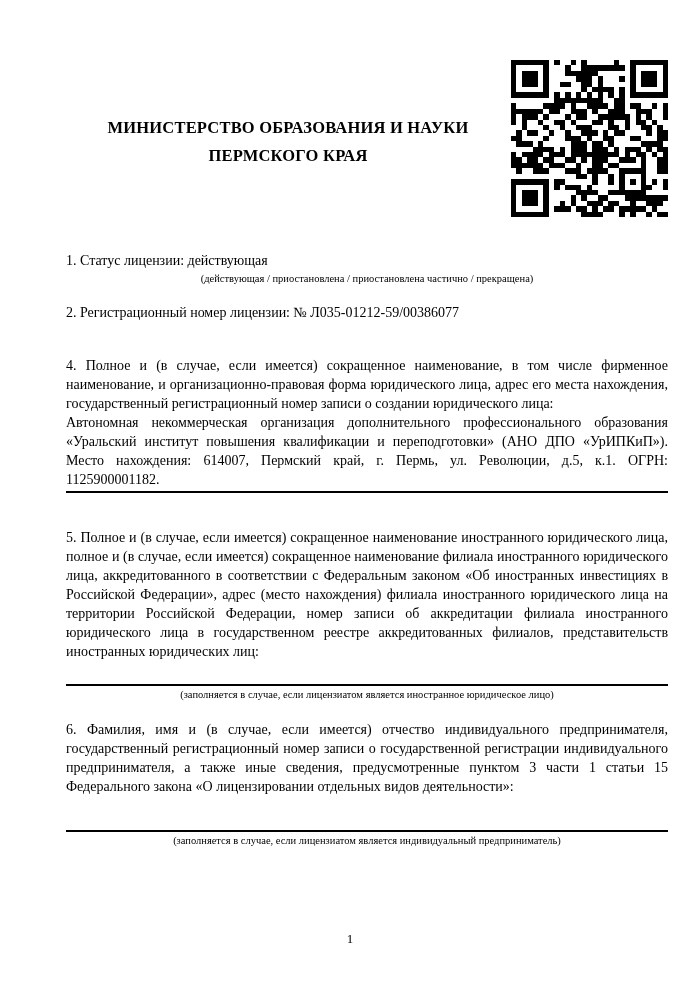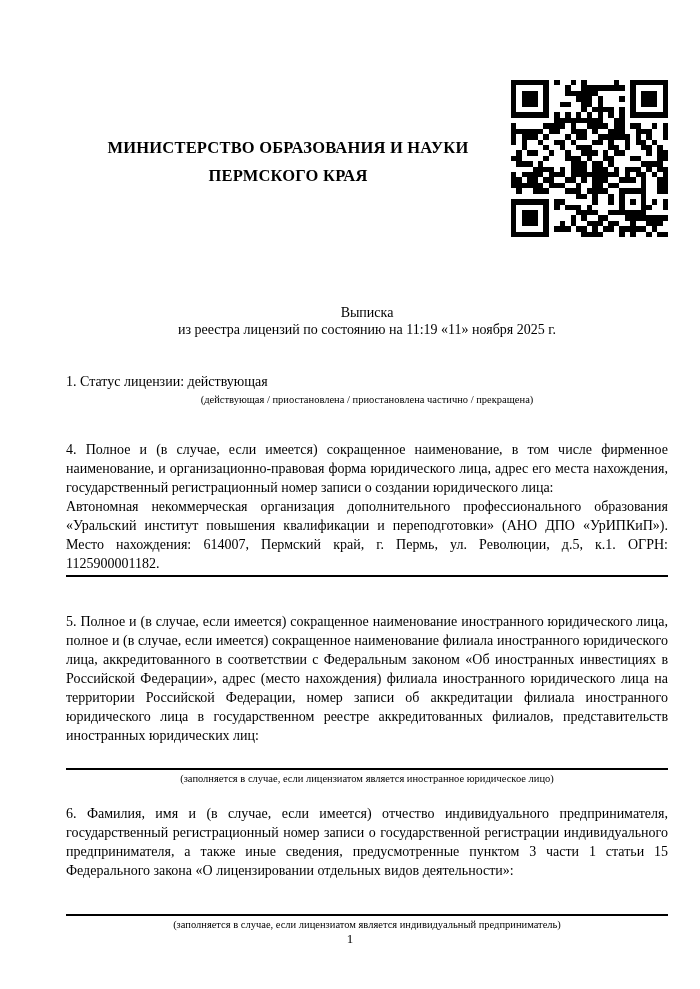--- a/index.html
+++ b/index.html
@@ -10,21 +10,21 @@
     font-family: "Liberation Serif", "DejaVu Serif", serif;
     overflow: hidden;
     position: relative;
   }
   .page {
     position: absolute; inset: 0;
     padding: 0 32px 0 66px;
     box-sizing: border-box;
   }
   
-  .header { display: flex; align-items: flex-start; padding-top: 80px; }
+  .header { display: flex; align-items: flex-start; padding-top: 60px; }
   .header-titles { width: 444px; text-align: center; padding-top: 54px; }
   .ministry-line { font-weight: bold; font-size: 16.5px; line-height: 28px; letter-spacing: 0.2px; }
   .header-subtitle { font-size: 9.5px; margin-top: 3px; }
   .qr { width: 157px; height: 157px; margin-left: auto; }
   .qr svg { width: 100%; height: 100%; display: block; fill: #000; }
   
   .doc-title { text-align: center; font-size: 14px; line-height: 17px; margin-top: 67px; }
   
   .item { font-size: 14px; line-height: 19px; }
   .just { text-align: justify; }
@@ -495,28 +495,25 @@
           <rect x="16" y="28" width="1" height="1"></rect>
           <rect x="20" y="28" width="1" height="1"></rect>
           <rect x="22" y="28" width="1" height="1"></rect>
           <rect x="25" y="28" width="1" height="1"></rect>
           <rect x="27" y="28" width="1" height="1"></rect>
           <rect x="28" y="28" width="1" height="1"></rect>
         </svg>
     </div>
   </div>
 
-  <div class="doc-title">
-    <div>Выписка</div>
-    <div>из реестра лицензий по состоянию на 11:19 «11» ноября 2025 г.</div>
-  </div>
 
   <div class="item mt-34">1. Статус лицензии: действующая</div>
   <div class="rule-caption">(действующая / приостановлена / приостановлена частично / прекращена)</div>
 
+  <div class="item mt-18">2. Регистрационный номер лицензии: № Л035-01212-59/00386077</div>
 
 
   <div class="item just mt-17">4. Полное и (в случае, если имеется) сокращенное наименование, в том числе фирменное наименование, и организационно-правовая форма юридического лица, адрес его места нахождения, государственный регистрационный номер записи о создании юридического лица:</div>
   <div class="item just">Автономная некоммерческая организация дополнительного профессионального образования «Уральский институт повышения квалификации и переподготовки» (АНО ДПО «УрИПКиП»). Место нахождения: 614007, Пермский край, г. Пермь, ул. Революции, д.5, к.1. ОГРН: 1125900001182.</div>
   <div class="rule mt-2"></div>
 
   <div class="item just mt-21">5. Полное и (в случае, если имеется) сокращенное наименование иностранного юридического лица, полное и (в случае, если имеется) сокращенное наименование филиала иностранного юридического лица, аккредитованного в соответствии с Федеральным законом «Об иностранных инвестициях в Российской Федерации», адрес (место нахождения) филиала иностранного юридического лица на территории Российской Федерации, номер записи об аккредитации филиала иностранного юридического лица в государственном реестре аккредитованных филиалов, представительств иностранных юридических лиц:</div>
   <div class="rule mt-23"></div>
   <div class="rule-caption">(заполняется в случае, если лицензиатом является иностранное юридическое лицо)</div>
 

